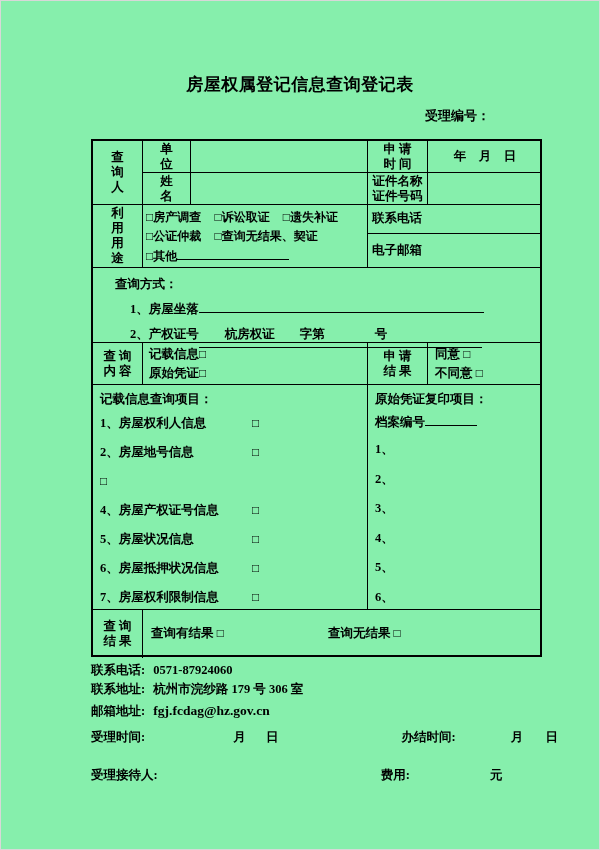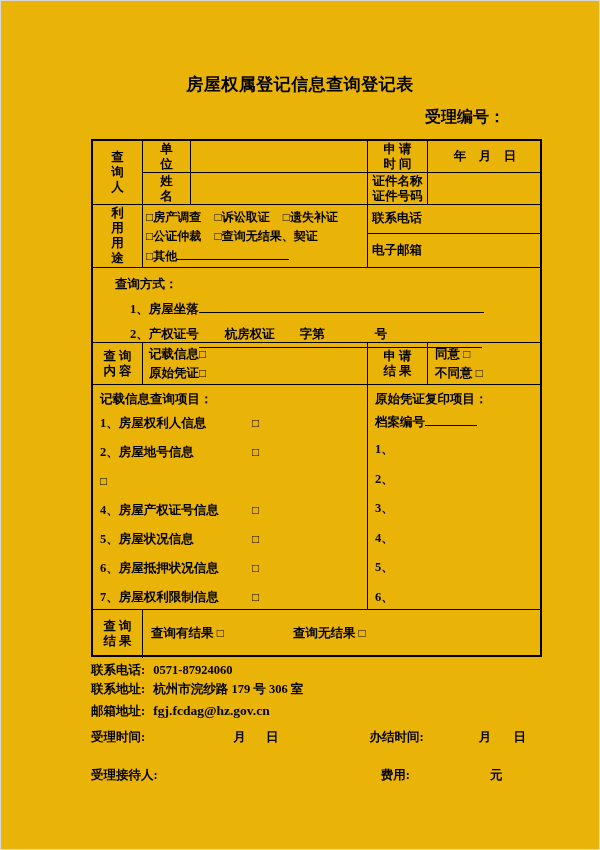--- a/index.html
+++ b/index.html
@@ -1,25 +1,25 @@
 <!DOCTYPE html>
 <html><head>
 <meta charset="utf-8">
 <style>
   * { margin:0; padding:0; box-sizing:border-box; }
   html,body { background:#ffffff; }
   .page {
-    position:relative; width:600px; height:850px; background:#eab308;
+    position:relative; width:600px; height:850px; background:#86efac;
     font-family:"Liberation Serif","DejaVu Serif",serif;
     font-weight:700; color:#000; overflow:hidden;
     border:1px solid #d8d8d8;
   }
   .title { position:absolute; top:72px; left:0; width:100%; text-align:center;
            font-size:17px; letter-spacing:0.5px; }
-  .acceptance { position:absolute; top:106px; left:424px; font-size:16px; }
+  .acceptance { position:absolute; top:106px; left:424px; font-size:13px; }
 
   .form-table { position:absolute; left:90px; top:138px; width:451px; height:518px;
                 border:2px solid #000; font-size:12.5px; }
   .cell { position:absolute; line-height:1.25; }
   .br { border-right:1px solid #000; }
   .bb { border-bottom:1px solid #000; }
   .center { display:flex; align-items:center; justify-content:center; text-align:center; }
   .pre { white-space:pre-line; line-height:15px; }
 
   .p-line { line-height:19px; white-space:nowrap; }
@@ -33,21 +33,21 @@
   .m-indent { padding-left:15px; }
 
   .o-line { line-height:18.5px; }
 
   .sec-title { line-height:20px; }
   .rec-item { display:flex; line-height:29px; }
   .rec-label { width:152px; }
   .arch-line { line-height:26px; }
   .orig-item { line-height:29.5px; }
 
-  .res-opts { display:flex; align-items:center; gap:69px; padding-left:8px; }
+  .res-opts { display:flex; align-items:center; gap:104px; padding-left:8px; }
 
   .f { position:absolute; font-size:12.5px; white-space:nowrap; }
 </style>
 </head>
 <body>
 
 <div class="page">
 
   <div class="title">房屋权属登记信息查询登记表</div>
   <div class="acceptance">受理编号：</div>
@@ -220,21 +220,21 @@
     <span style="margin-left:5px">杭州市浣纱路 179 号 306 室</span>
   </div>
   <div class="f" style="left:90px;top:702px">
     <span>邮箱地址:</span>
     <span style="margin-left:5px;font-size:13.5px">fgj.fcdag@hz.gov.cn</span>
   </div>
   <div class="f" style="left:90px;top:728px">
     <span>受理时间:</span>
     <span style="margin-left:85px">月</span>
     <span style="margin-left:17px">日</span>
-    <span style="margin-left:88px">办结时间:</span>
+    <span style="margin-left:120px">办结时间:</span>
     <span style="margin-left:52px">月</span>
     <span style="margin-left:19px">日</span>
   </div>
   <div class="f" style="left:90px;top:766px">
     <span>受理接待人:</span>
     <span style="margin-left:220px">费用:</span>
     <span style="margin-left:77px">元</span>
   </div>
 
 </div>

